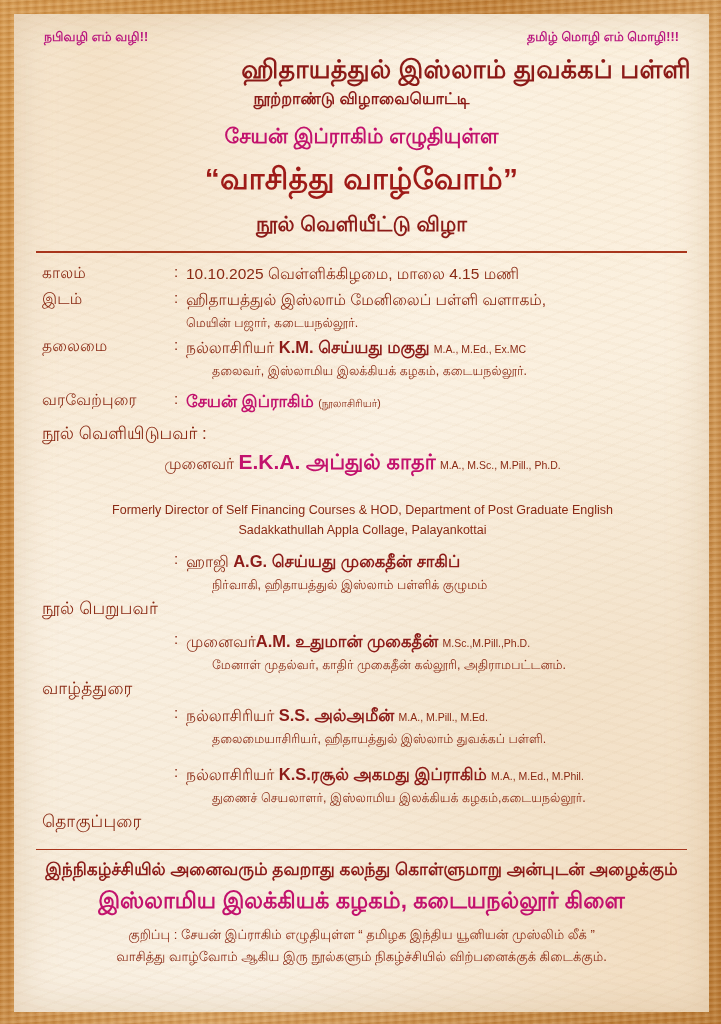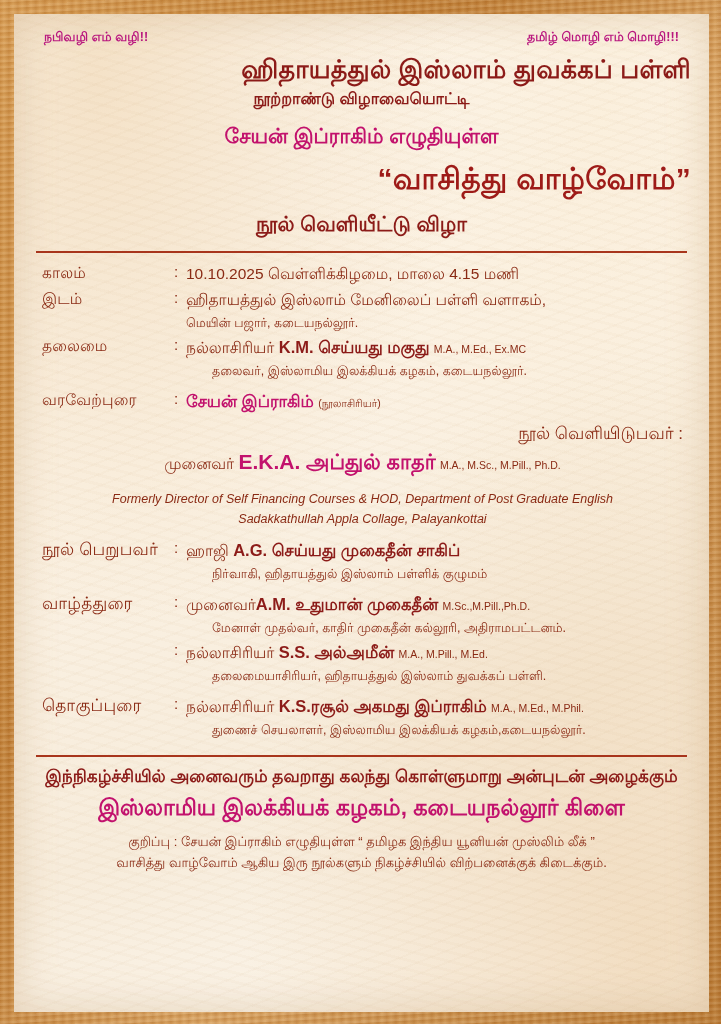--- a/index.html
+++ b/index.html
@@ -95,21 +95,21 @@
     margin-top: 6px;
   }
   .h-sub2 {
     text-align: center;
     font-size: 20.5px;
     font-weight: bold;
     color: #c2126d;
     margin-top: 14px;
   }
   .h-book {
-    text-align: right;
+    text-align: center;
     font-size: 30px;
     font-weight: bold;
     color: #9e1b18;
     margin-top: 11px;
     letter-spacing: .3px;
   }
   .h-sub3 {
     text-align: center;
     font-size: 20.5px;
     font-weight: bold;
@@ -135,21 +135,21 @@
     margin-bottom: 4px;
   }
   .lbl {
     width: 132px;
     flex: 0 0 132px;
     font-size: 15.5px;
     color: #8a2a14;
     letter-spacing: .2px;
     padding-top: 1px;
   }
-  .lbl.big { font-size: 17px; font-weight: normal; }
+  .lbl.big { font-size: 17px; font-weight: normal; margin-top: 48px; }
   .colon {
     width: 12px;
     flex: 0 0 12px;
     font-size: 15px;
     color: #8a2a14;
   }
   .val {
     flex: 1 1 auto;
     font-size: 15.5px;
     color: #8a2a14;
@@ -169,44 +169,43 @@
   .val .sm {
     display: block;
     font-size: 12.5px;
     color: #8a2a14;
     margin-top: 2px;
     padding-left: 26px;
   }
   .val .sm.nopad { padding-left: 0; }
 
   .centerline {
-    text-align: right;
+    text-align: left;
     font-size: 17px;
     color: #8a2a14;
     margin: 10px 0 4px 0;
   }
   .releaser {
     text-align: center;
     margin-top: 5px;
     font-size: 15.5px;
     color: #8a2a14;
   }
   .releaser .big {
     font-size: 21px;
     font-weight: bold;
     color: #c2126d;
   }
   .releaser .deg { font-size: 10.5px; color: #8a2a14; }
   .affil {
     text-align: center;
     font-size: 12.5px;
     color: #8a2a14;
-    margin-top: 12px;
+    margin-top: 23px;
     line-height: 1.6;
-    font-style: italic;
   }
 
   .g1 { margin-top: 10px; }
 
   
   .footer {
     padding: 9px 10px 0 10px;
     text-align: center;
   }
   .f1 {

